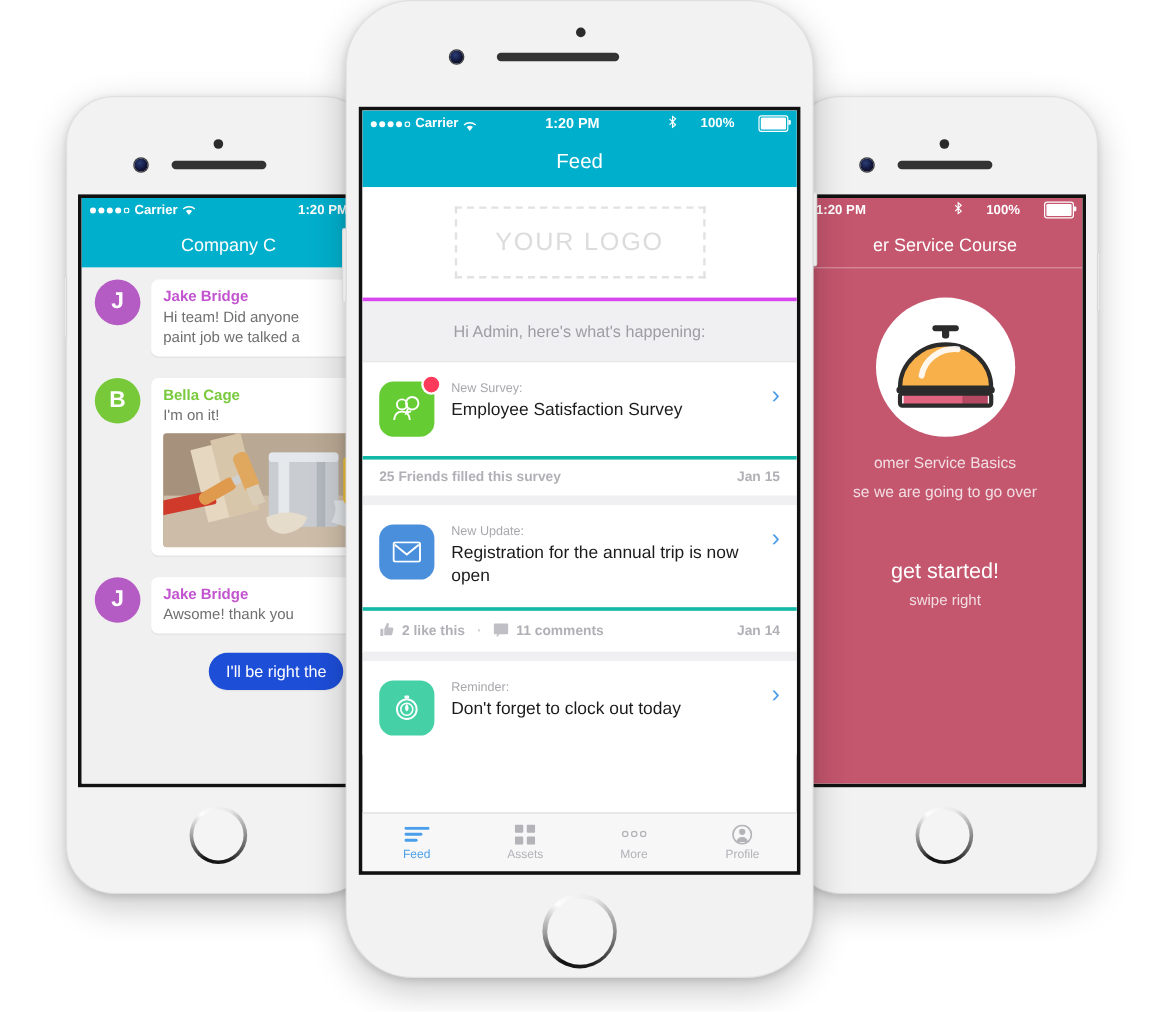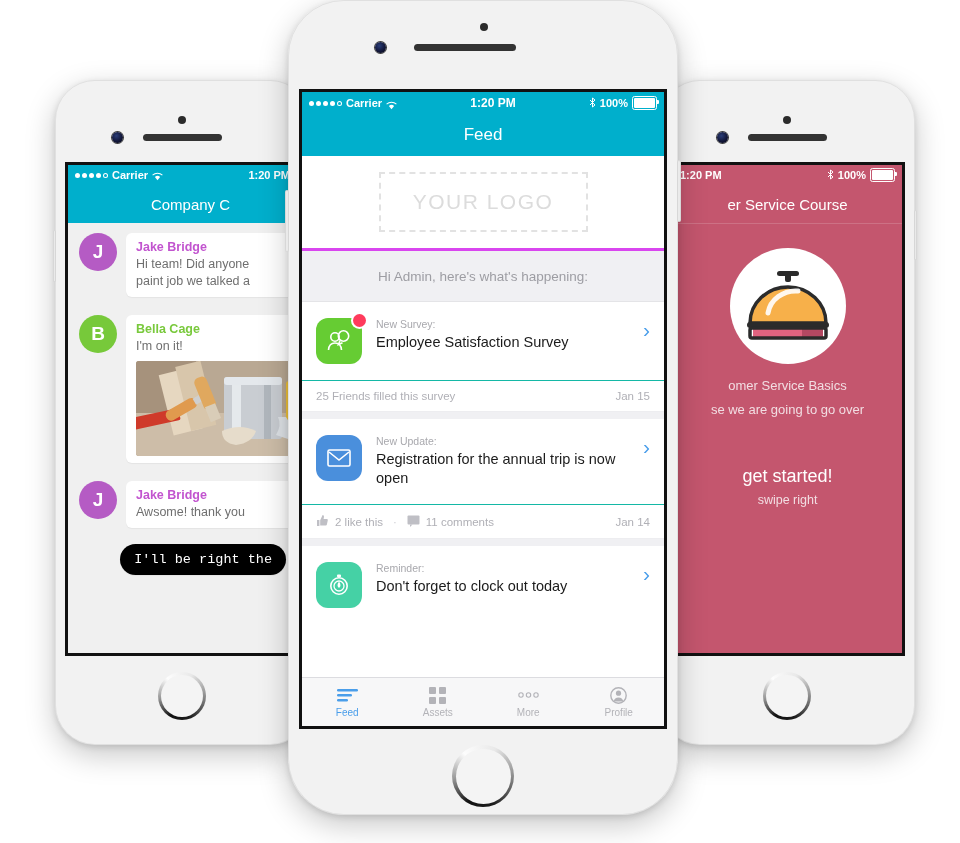--- a/index.html
+++ b/index.html
@@ -52,21 +52,21 @@
 
   
   .statusbar{display:flex;align-items:center;justify-content:space-between;
              height:20px;padding:0 7px;font-size:11px;font-weight:bold;color:#fff;}
   .sb-left{display:flex;align-items:center;gap:4px;}
   .sb-dots{display:flex;align-items:center;gap:2px;}
   .sb-dots i{width:5px;height:5px;border-radius:50%;background:#fff;display:block;}
   .sb-dots i.hollow{background:transparent;box-shadow:inset 0 0 0 1px #fff;}
   .sb-carrier{font-size:11px;}
   .wifi{width:11px;height:9px;position:relative;display:inline-block;}
-  .sb-right{display:flex;align-items:center;gap:4px;font-size:11px;}
+  .sb-right{display:flex;align-items:center;gap:20px;font-size:11px;}
   .batt{width:21px;height:10px;border:1px solid #fff;border-radius:2.5px;position:relative;padding:1px;}
   .batt span{display:block;height:100%;background:#fff;border-radius:1px;}
   .batt::after{content:"";position:absolute;right:-3px;top:3px;width:2px;height:4px;
                background:#fff;border-radius:0 1px 1px 0;}
 
   
   .c-header{background:#00afcc;}
   .c-navtitle{height:42px;display:flex;align-items:center;justify-content:center;
               color:#fff;font-size:17px;}
   .logo-area{height:92px;display:flex;align-items:center;justify-content:center;background:#fff;}
@@ -78,22 +78,22 @@
             justify-content:center;color:#9d9da3;font-size:13.5px;}
   .feed-item{background:#fff;display:flex;align-items:flex-start;padding:16px 14px;gap:14px;}
   .fi-icon{width:46px;height:46px;border-radius:12px;flex:0 0 auto;position:relative;
            display:flex;align-items:center;justify-content:center;}
   .fi-badge{position:absolute;top:-4px;right:-4px;width:13px;height:13px;border-radius:50%;
             background:#ff3b5c;box-shadow:0 0 0 2px #fff;}
   .fi-text{flex:1;min-width:0;}
   .fi-kicker{font-size:10.5px;color:#a8a8ad;margin-bottom:3px;}
   .fi-title{font-size:14.5px;color:#1b1b1b;line-height:1.32;}
   .chev{color:#4a9eea;font-size:21px;font-weight:300;flex:0 0 auto;padding-left:4px;}
-  .feed-meta{display:flex;align-items:center;padding:9px 14px;border-top:1px solid #14b8a6;
-             border-bottom:1px solid #ededf0;background:#fff;font-size:11.5px;color:#b0b0b6;}
+  .feed-meta{display:flex;align-items:center;padding:9px 14px;border-top:3px solid #14b8a6;
+             border-bottom:1px solid #ededf0;background:#fff;font-size:11.5px;color:#b0b0b6;font-weight:bold;}
   .fm-left{display:flex;align-items:center;gap:6px;flex:1;}
   .fm-sep{color:#cfcfd4;padding:0 4px;}
   .divider-gap{height:7px;background:#f0f0f3;}
   .tabbar{position:absolute;left:0;right:0;bottom:0;height:48px;background:#f7f7f8;
           border-top:1px solid #dcdce0;display:flex;}
   .tab{flex:1;display:flex;flex-direction:column;align-items:center;justify-content:center;
        gap:3px;color:#b3b3b8;font-size:10px;}
   .tab.active{color:#4a9eea;}
   .tab-ico{height:17px;display:flex;align-items:center;justify-content:center;}
 
@@ -105,22 +105,22 @@
   .msg{display:flex;align-items:flex-start;gap:9px;padding:10px 11px 2px 11px;}
   .avatar{width:38px;height:38px;border-radius:50%;flex:0 0 auto;color:#fff;
           display:flex;align-items:center;justify-content:center;font-size:19px;font-weight:bold;}
   .bubble{background:#fff;border-radius:6px;padding:7px 10px;min-width:150px;
           box-shadow:0 1px 1px rgba(0,0,0,.05);}
   .bub-name{font-size:12.5px;font-weight:bold;margin-bottom:2px;}
   .bub-text{font-size:12.5px;color:#6f6f6f;line-height:1.35;white-space:nowrap;}
   .bub-img{margin-top:6px;width:190px;height:95px;border-radius:3px;overflow:hidden;
            position:relative;background:#cbb9a5;}
   .msg.out{justify-content:flex-end;padding:14px 11px 2px 11px;}
-  .bubble.out{background:#000000;color:#fff;border-radius:16px;padding:8px 14px;
-              min-width:0;white-space:nowrap;font-size:13.5px;font-family:Liberation Mono, monospace;}
+  .bubble.out{background:#1d4ed8;color:#fff;border-radius:16px;padding:8px 14px;
+              min-width:0;white-space:nowrap;font-size:13.5px;}
 
   
   .r-header{background:#c4566e;}
   .r-navtitle{height:38px;display:flex;align-items:center;justify-content:center;
               color:#fff;font-size:15px;white-space:nowrap;}
   .course-body{background:#c4566e;height:100%;position:relative;
                border-top:1px solid rgba(255,255,255,.16);}
   .bell-wrap{display:flex;justify-content:center;padding-top:24px;}
   .bell-circle{width:116px;height:116px;border-radius:50%;background:#fff;
                display:flex;align-items:center;justify-content:center;}

